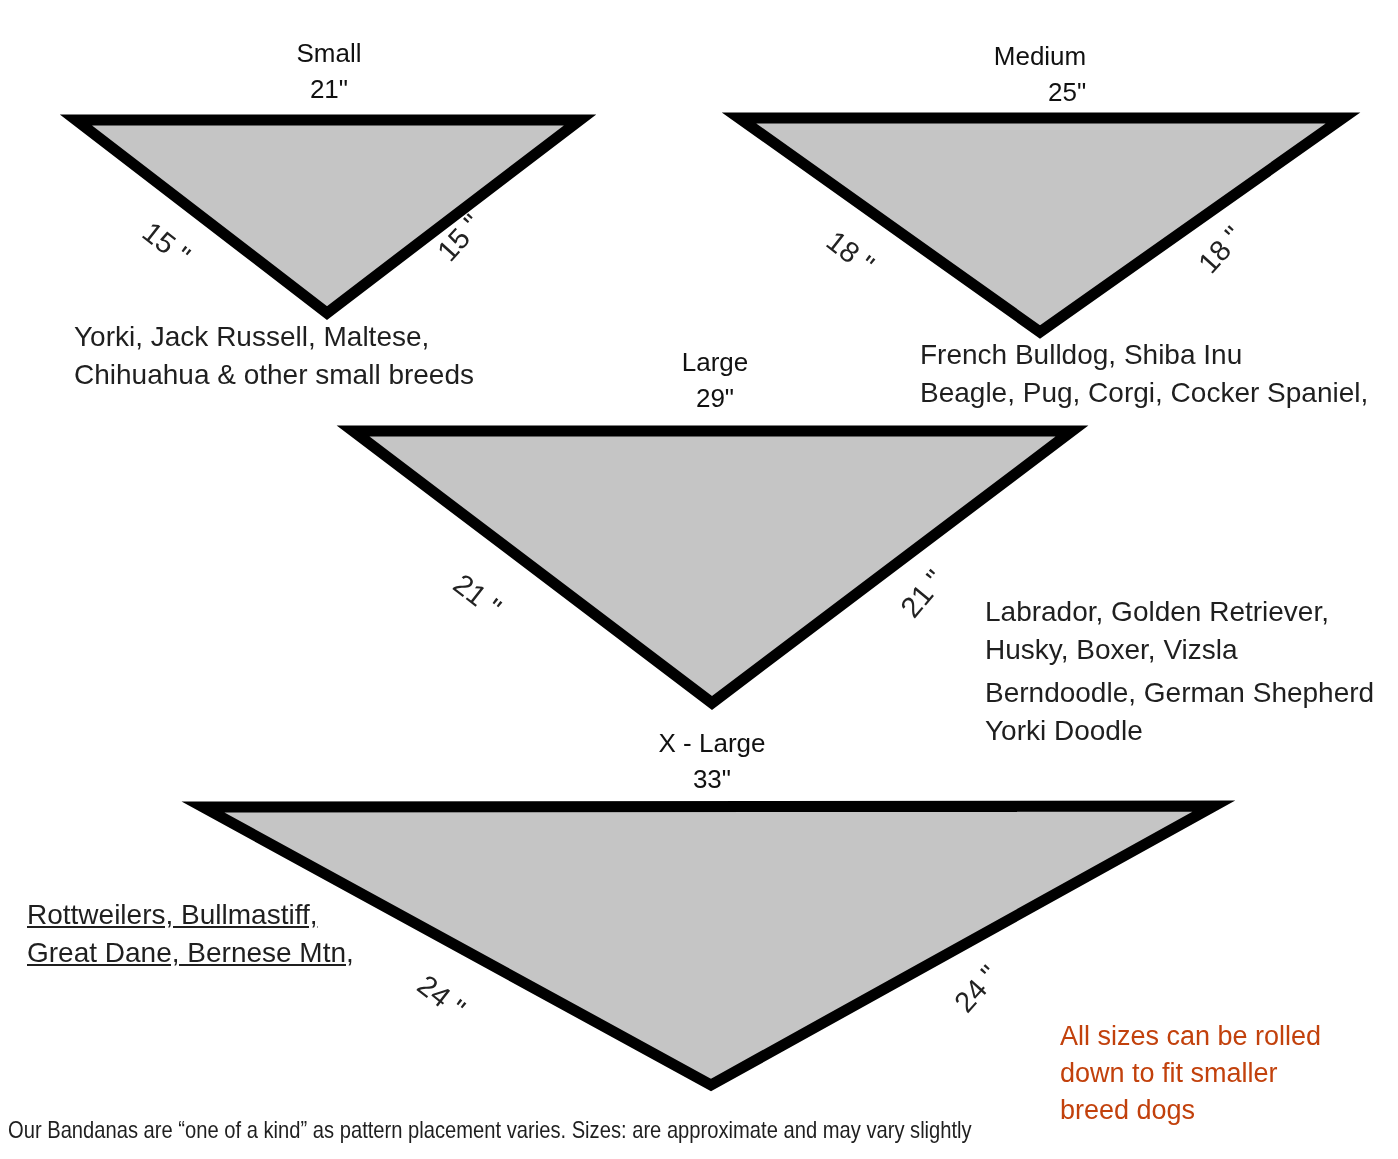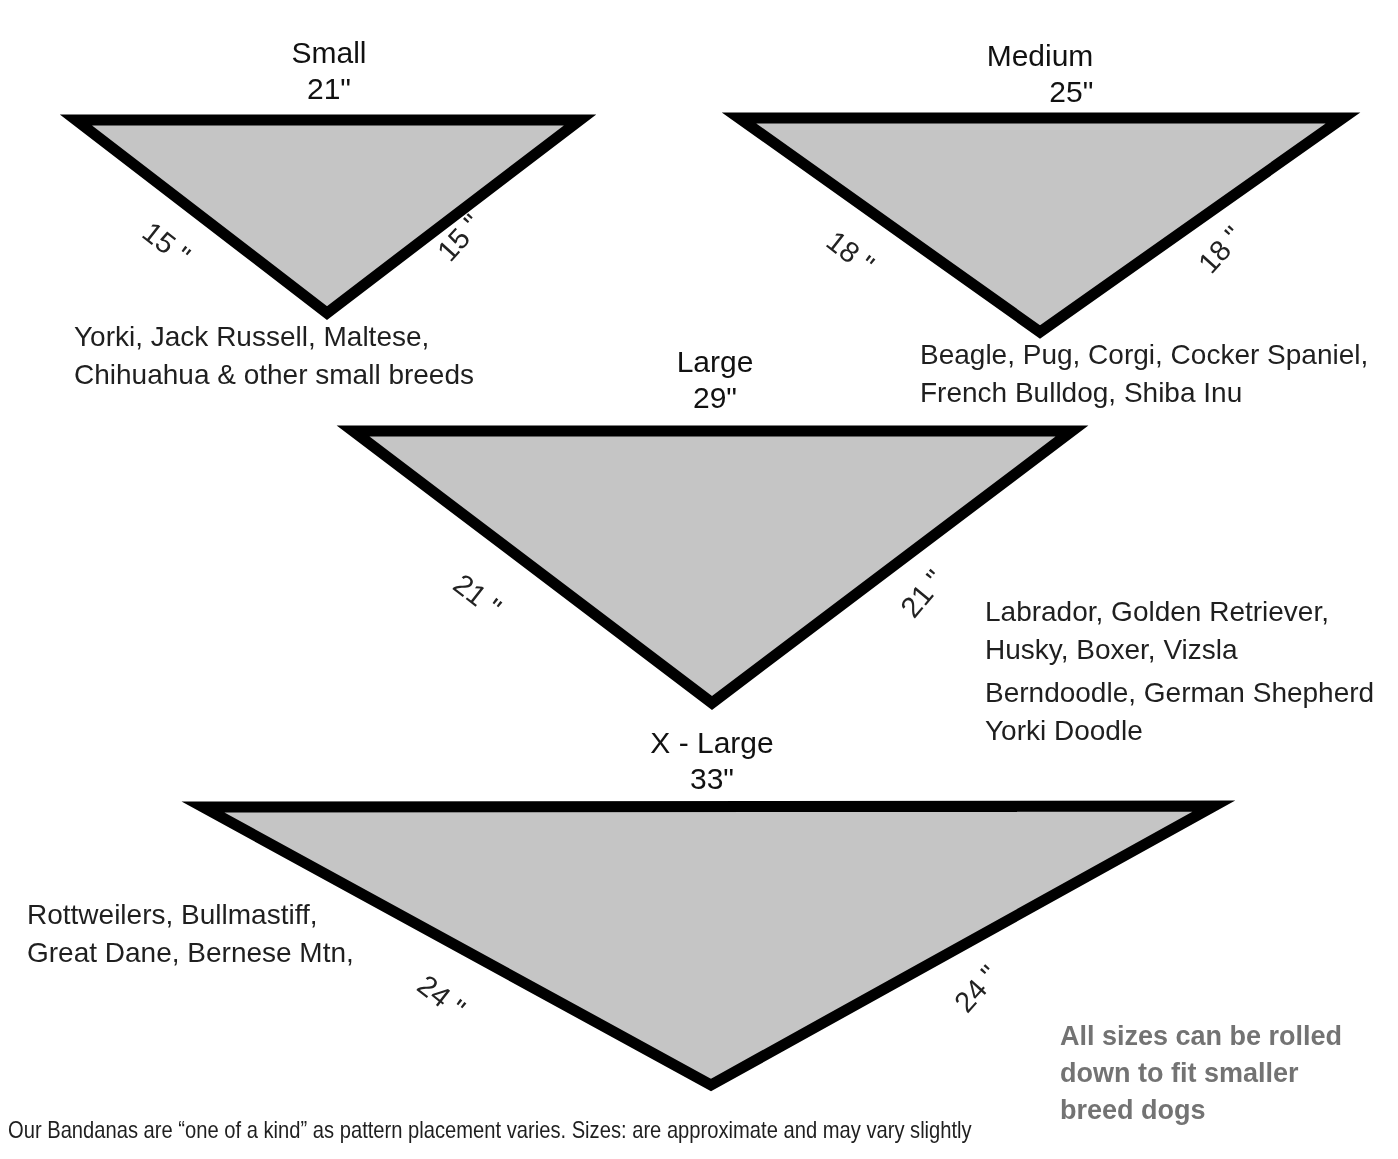--- a/index.html
+++ b/index.html
@@ -16,21 +16,21 @@
     fill:#c5c5c5;
     stroke:#000000;
     stroke-width:11;
     stroke-linejoin:miter;
     stroke-miterlimit:7;
   }
   .size-title{
     position:absolute;
     transform:translateX(-50%);
     text-align:center;
-    font-size:30px;
+    font-size:26px;
     line-height:36px;
     color:#111111;
     white-space:nowrap;
   }
   .side-label{
     position:absolute;
     font-size:29px;
     color:#222222;
     white-space:nowrap;
     transform:translate(-50%,-50%) rotate(var(--r,0deg));
@@ -41,22 +41,22 @@
     line-height:38px;
     color:#1f1f1f;
     white-space:nowrap;
   }
   .breeds .gap{margin-top:5px;}
   .note{
     position:absolute;
     left:1060px;top:1018px;
     font-size:27px;
     line-height:37px;
-    font-weight:bold;
-    color:#737373;
+    font-weight:normal;
+    color:#c2410c;
     white-space:nowrap;
   }
   .footer{
     position:absolute;
     left:8px;top:1116px;
     font-size:24px;
     color:#1f1f1f;
     white-space:nowrap;
     transform:scaleX(0.84);
     transform-origin:0 50%;
@@ -88,22 +88,22 @@
   </div>
 
   <div>
     <div class="size-title" style="left:1040px;top:38px;text-align:right;">
       <div>Medium</div>
       <div>25"</div>
     </div>
     <div class="side-label" style="left:850px;top:253px;--r:38deg;">18 "</div>
     <div class="side-label" style="left:1221px;top:250px;--r:-48deg;">18 "</div>
     <div class="breeds" style="left:920px;top:336px;">
+      <div>French Bulldog, Shiba Inu</div>
       <div>Beagle, Pug, Corgi, Cocker Spaniel,</div>
-      <div>French Bulldog, Shiba Inu</div>
     </div>
   </div>
 
   <div>
     <div class="size-title" style="left:715px;top:344px;">
       <div>Large</div>
       <div>29"</div>
     </div>
     <div class="side-label" style="left:477px;top:596px;--r:38deg;">21 "</div>
     <div class="side-label" style="left:923px;top:594px;--r:-50deg;">21 "</div>
@@ -115,21 +115,21 @@
     </div>
   </div>
 
   <div>
     <div class="size-title" style="left:712px;top:725px;">
       <div>X - Large</div>
       <div>33"</div>
     </div>
     <div class="side-label" style="left:441px;top:997px;--r:38deg;">24 "</div>
     <div class="side-label" style="left:977px;top:989px;--r:-48deg;">24 "</div>
-    <div class="breeds" style="left:27px;top:896px;">
+    <div class="breeds" style="left:27px;top:896px;text-decoration:underline;">
       <div>Rottweilers, Bullmastiff,</div>
       <div>Great Dane, Bernese Mtn,</div>
     </div>
   </div>
 
   <div class="note">
     <div>All sizes can be rolled</div>
     <div>down to fit smaller</div>
     <div>breed dogs</div>
   </div>

